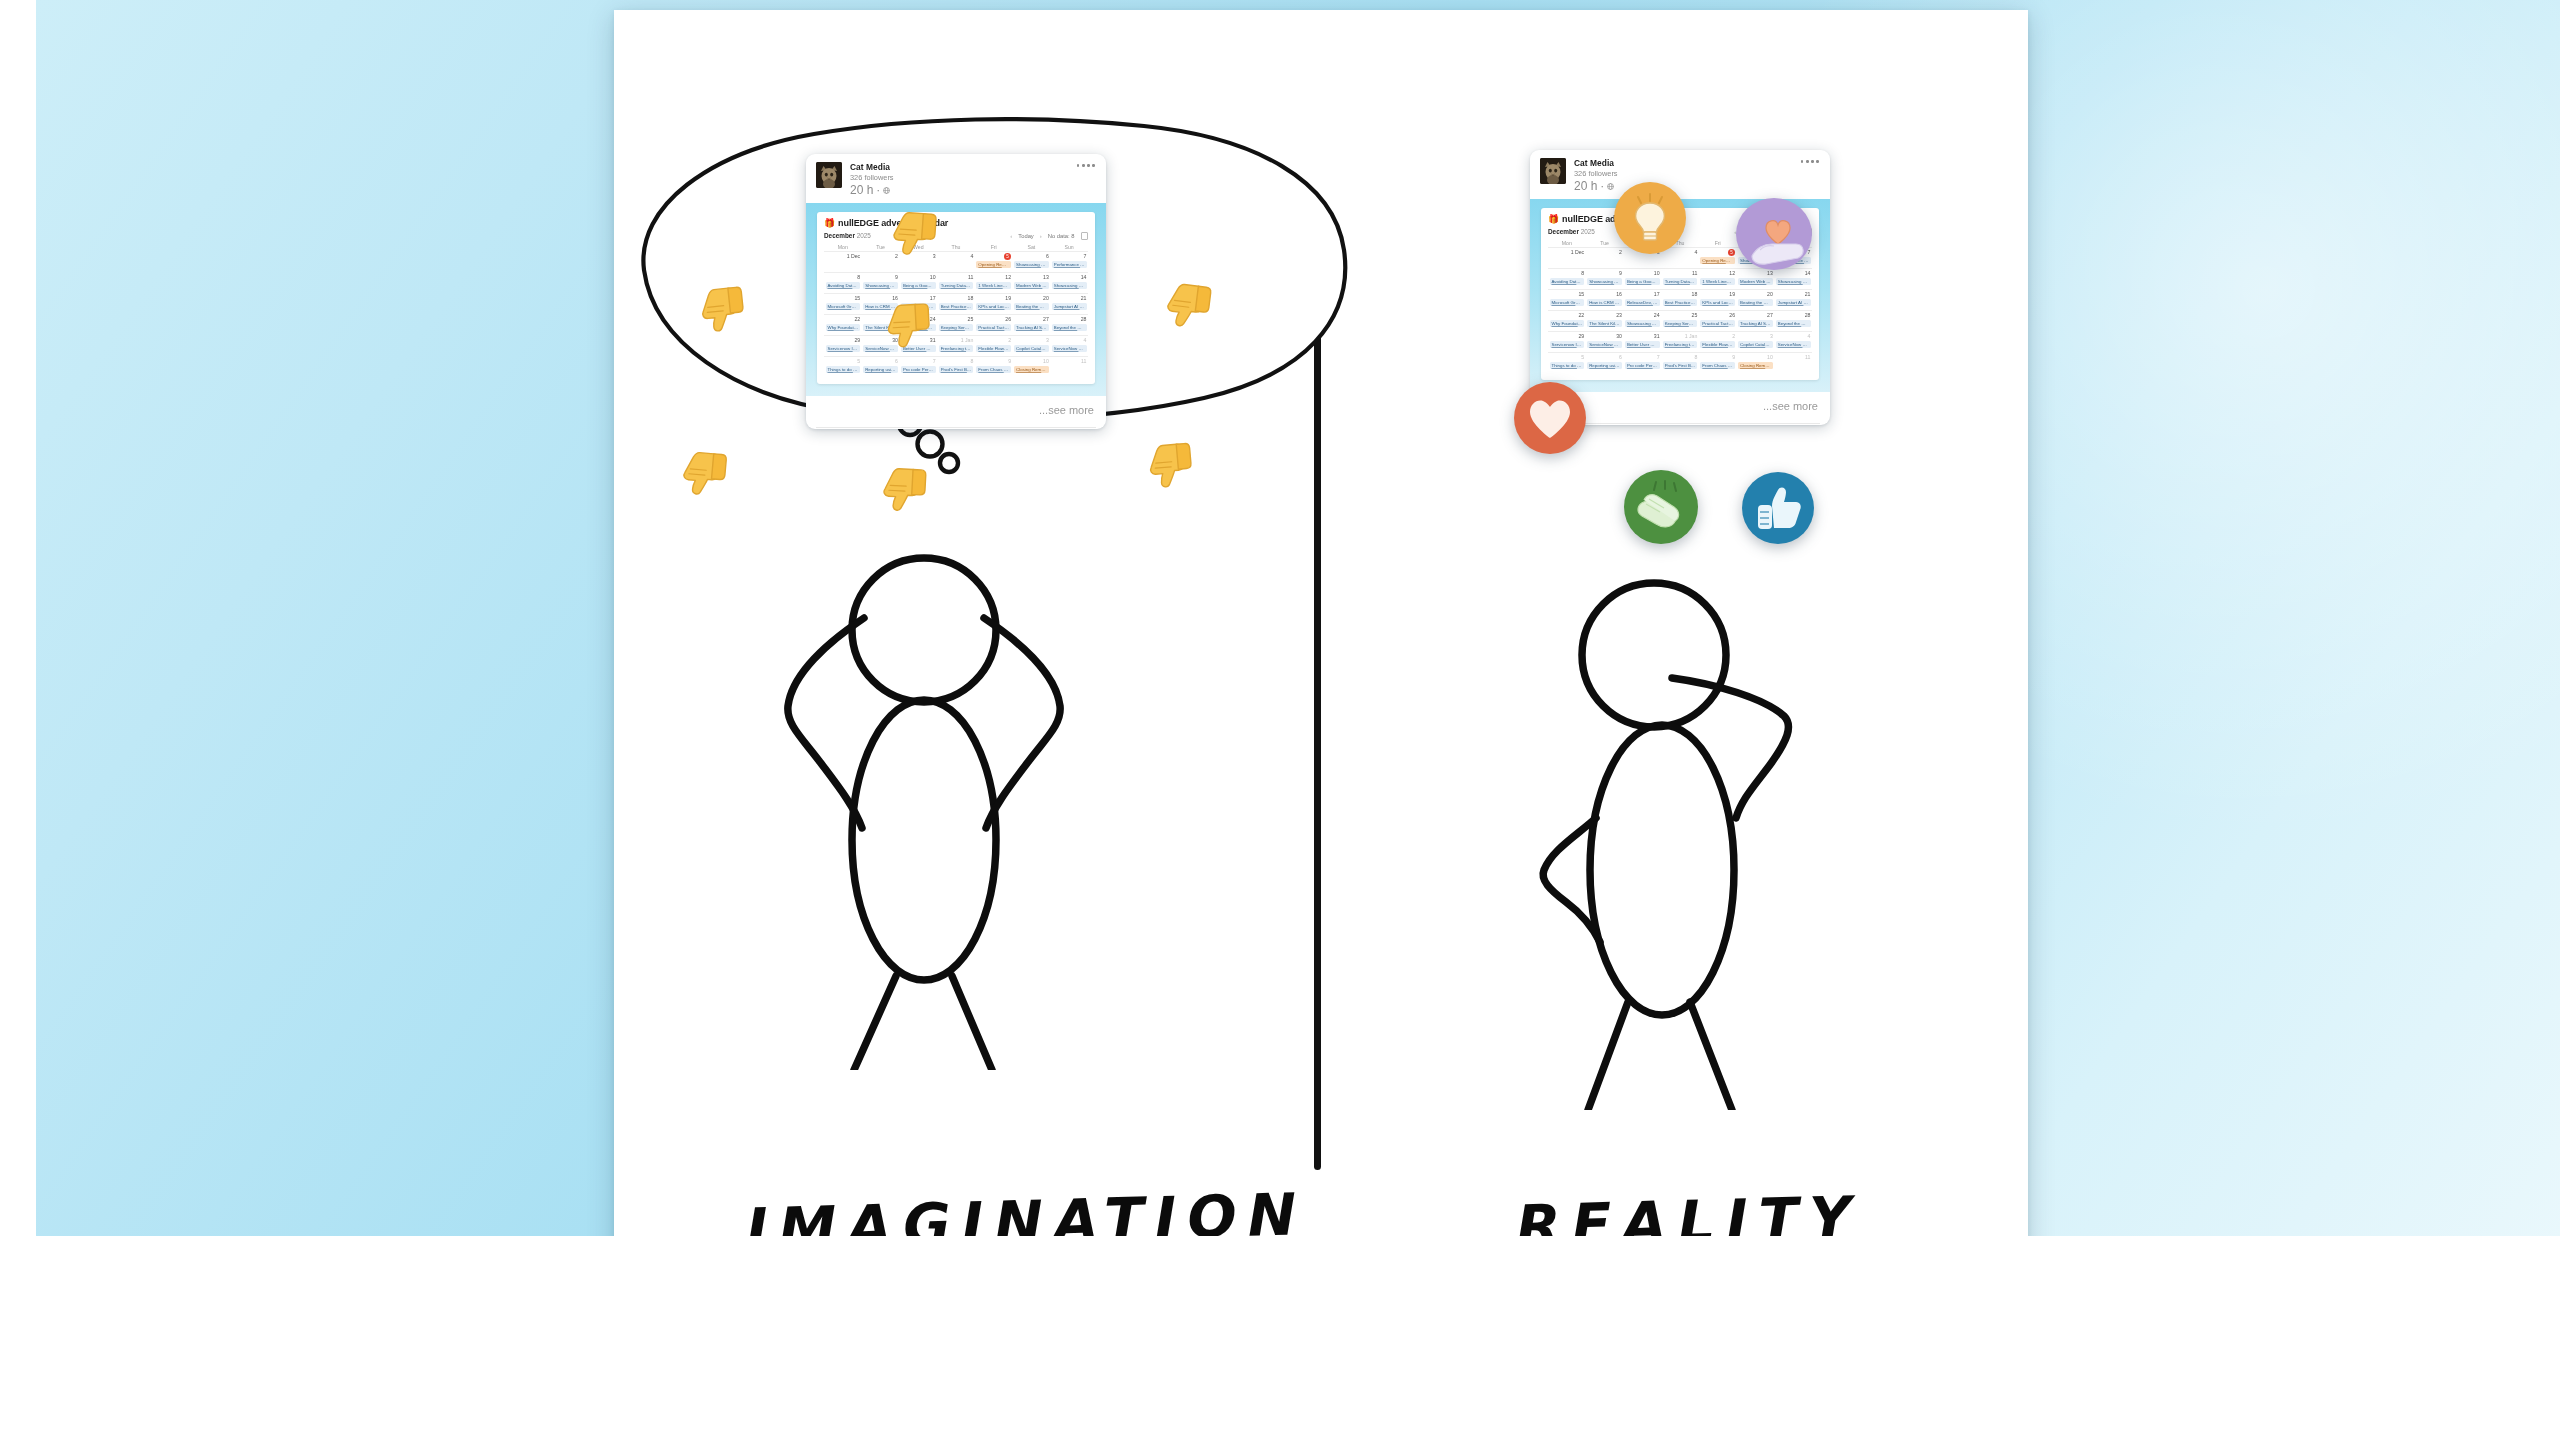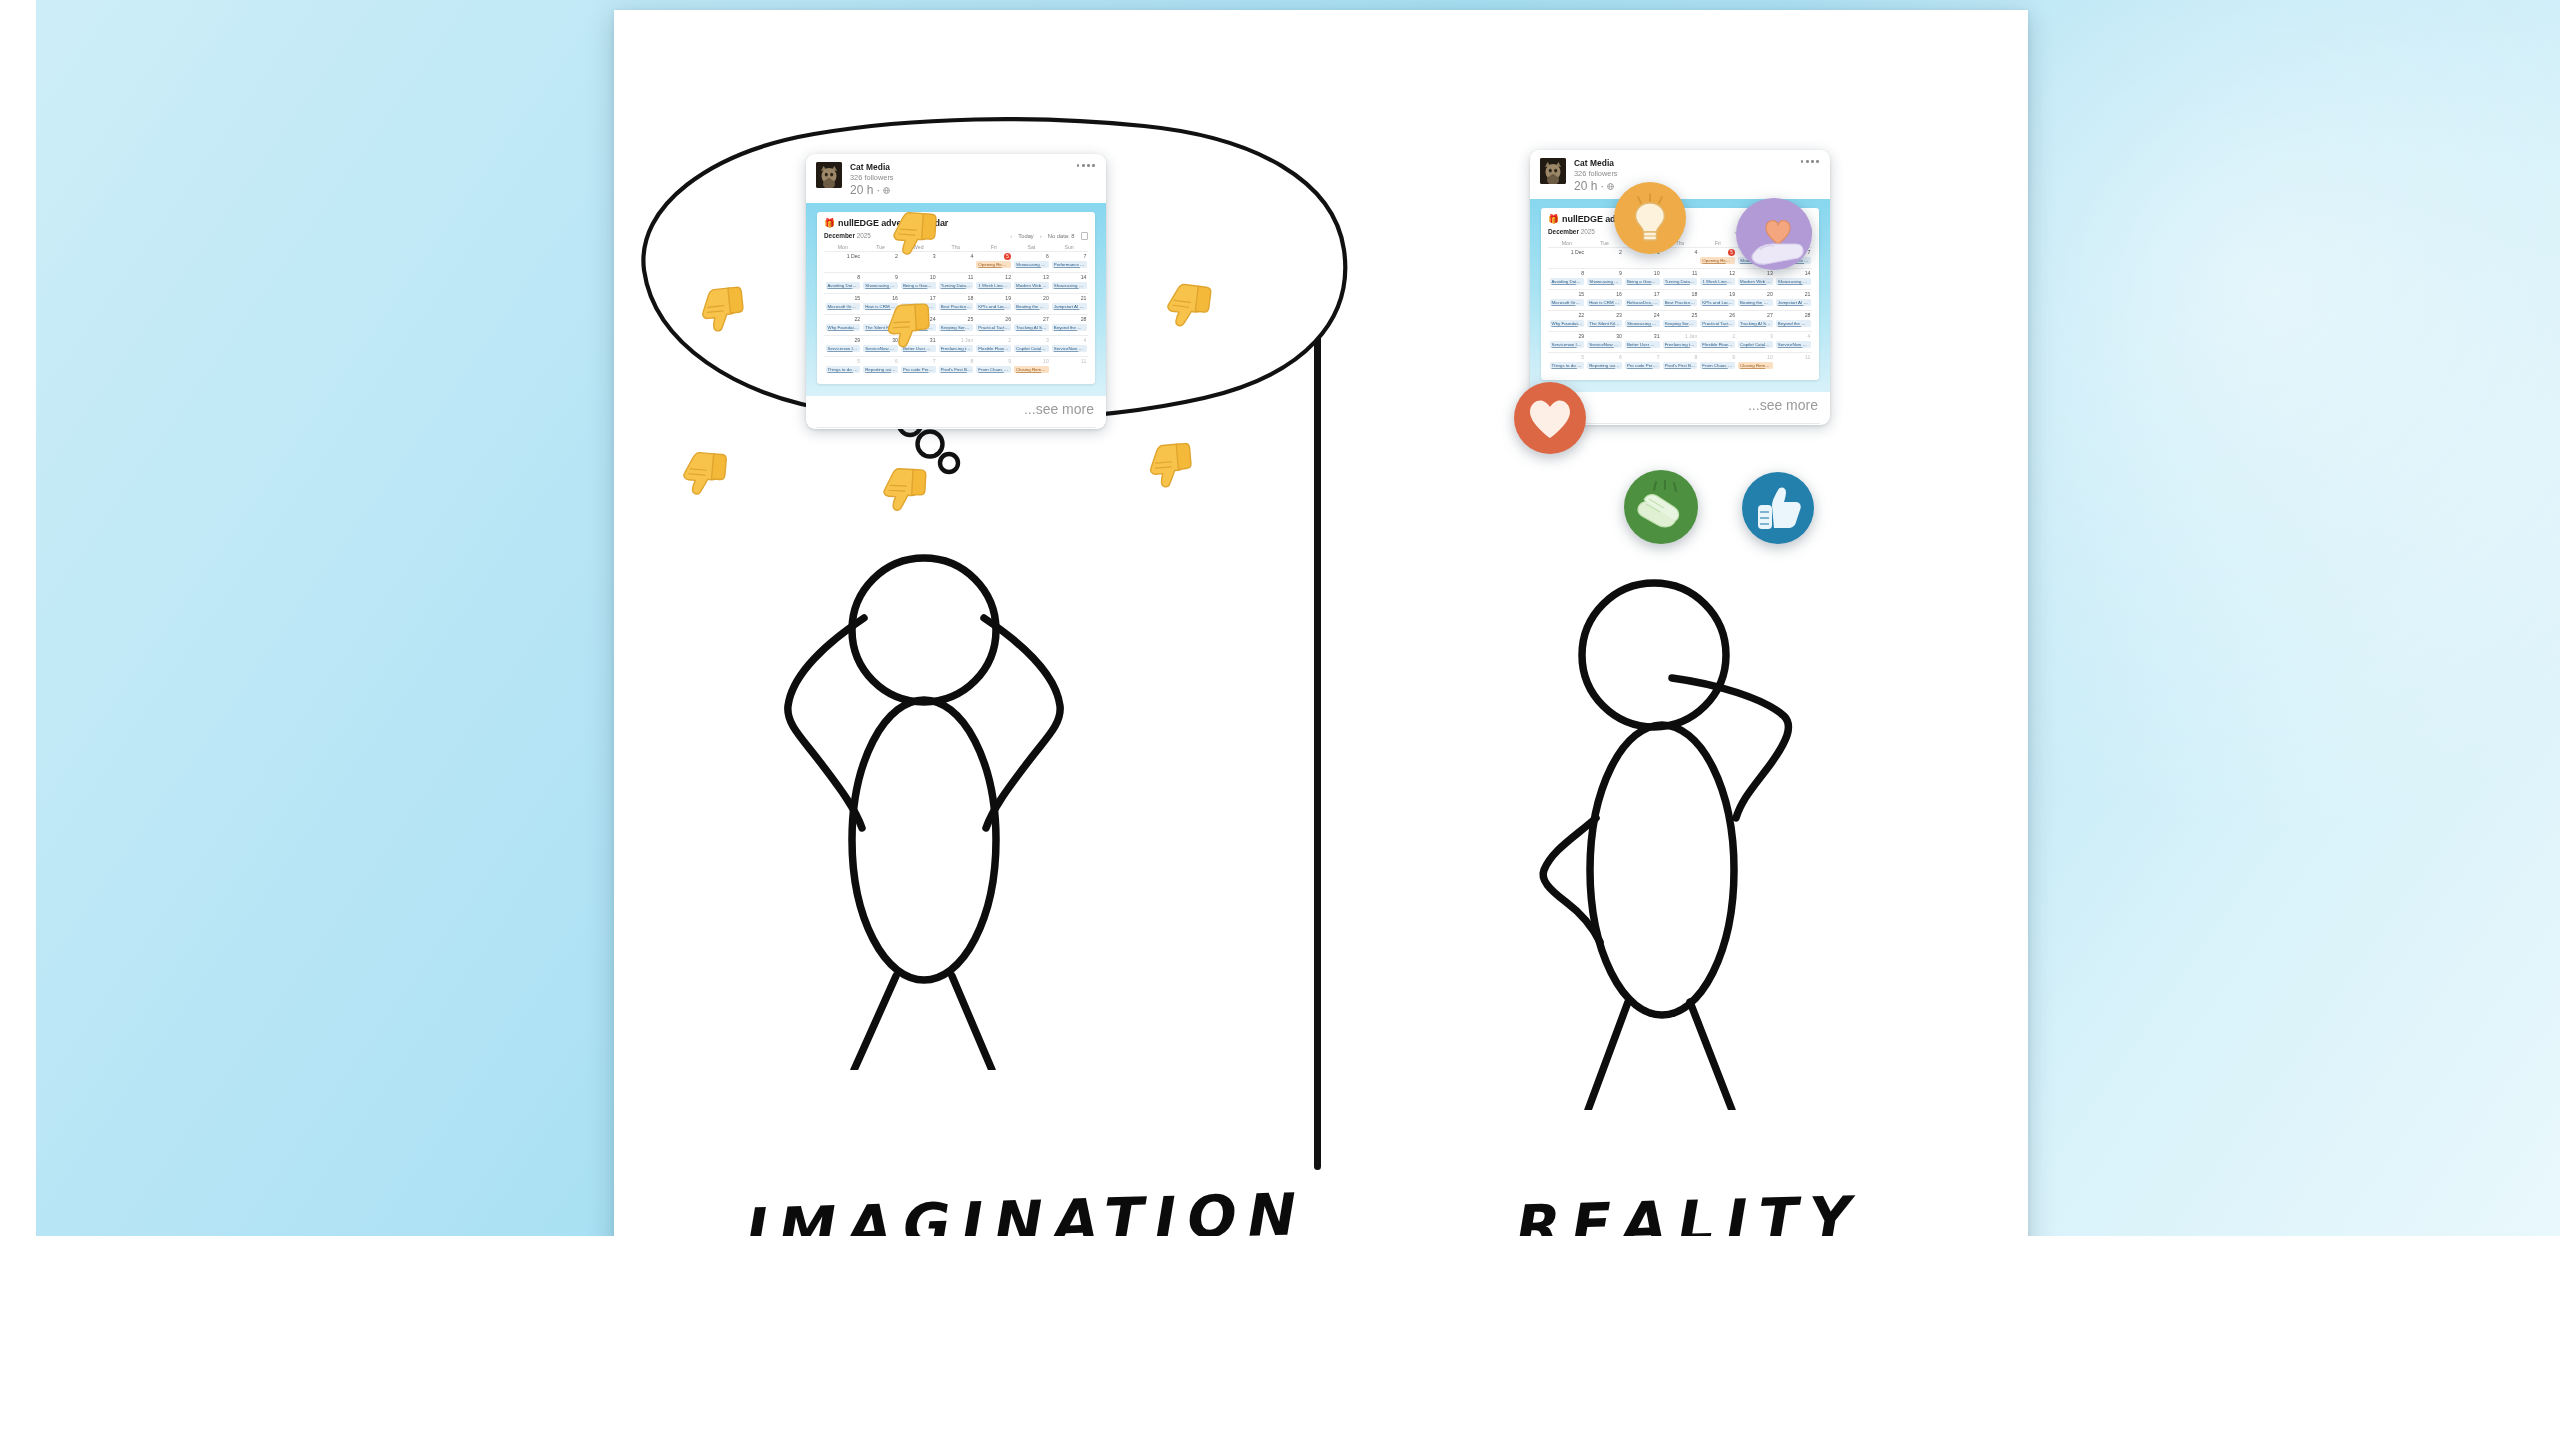--- a/index.html
+++ b/index.html
@@ -145,21 +145,21 @@
     display: block;
   }
   .post-media {
     background: linear-gradient(180deg, #87d7ef 0%, #a9e3f3 48%, #d8f1f9 100%);
     padding: 9px 11px 12px 11px;
   }
   .post-foot {
     padding: 4px 12px 9px 12px;
     text-align: right;
   }
-  .see-more { font-size: 14px; color: #9a9a9a; }
+  .see-more { font-size: 11px; color: #9a9a9a; }
   .post-rule {
     border-top: 1px solid #e9e9e9;
     margin: 0 10px;
     height: 1px;
   }
 
   
   .cal {
     background: #ffffff;
     border-radius: 3px;

